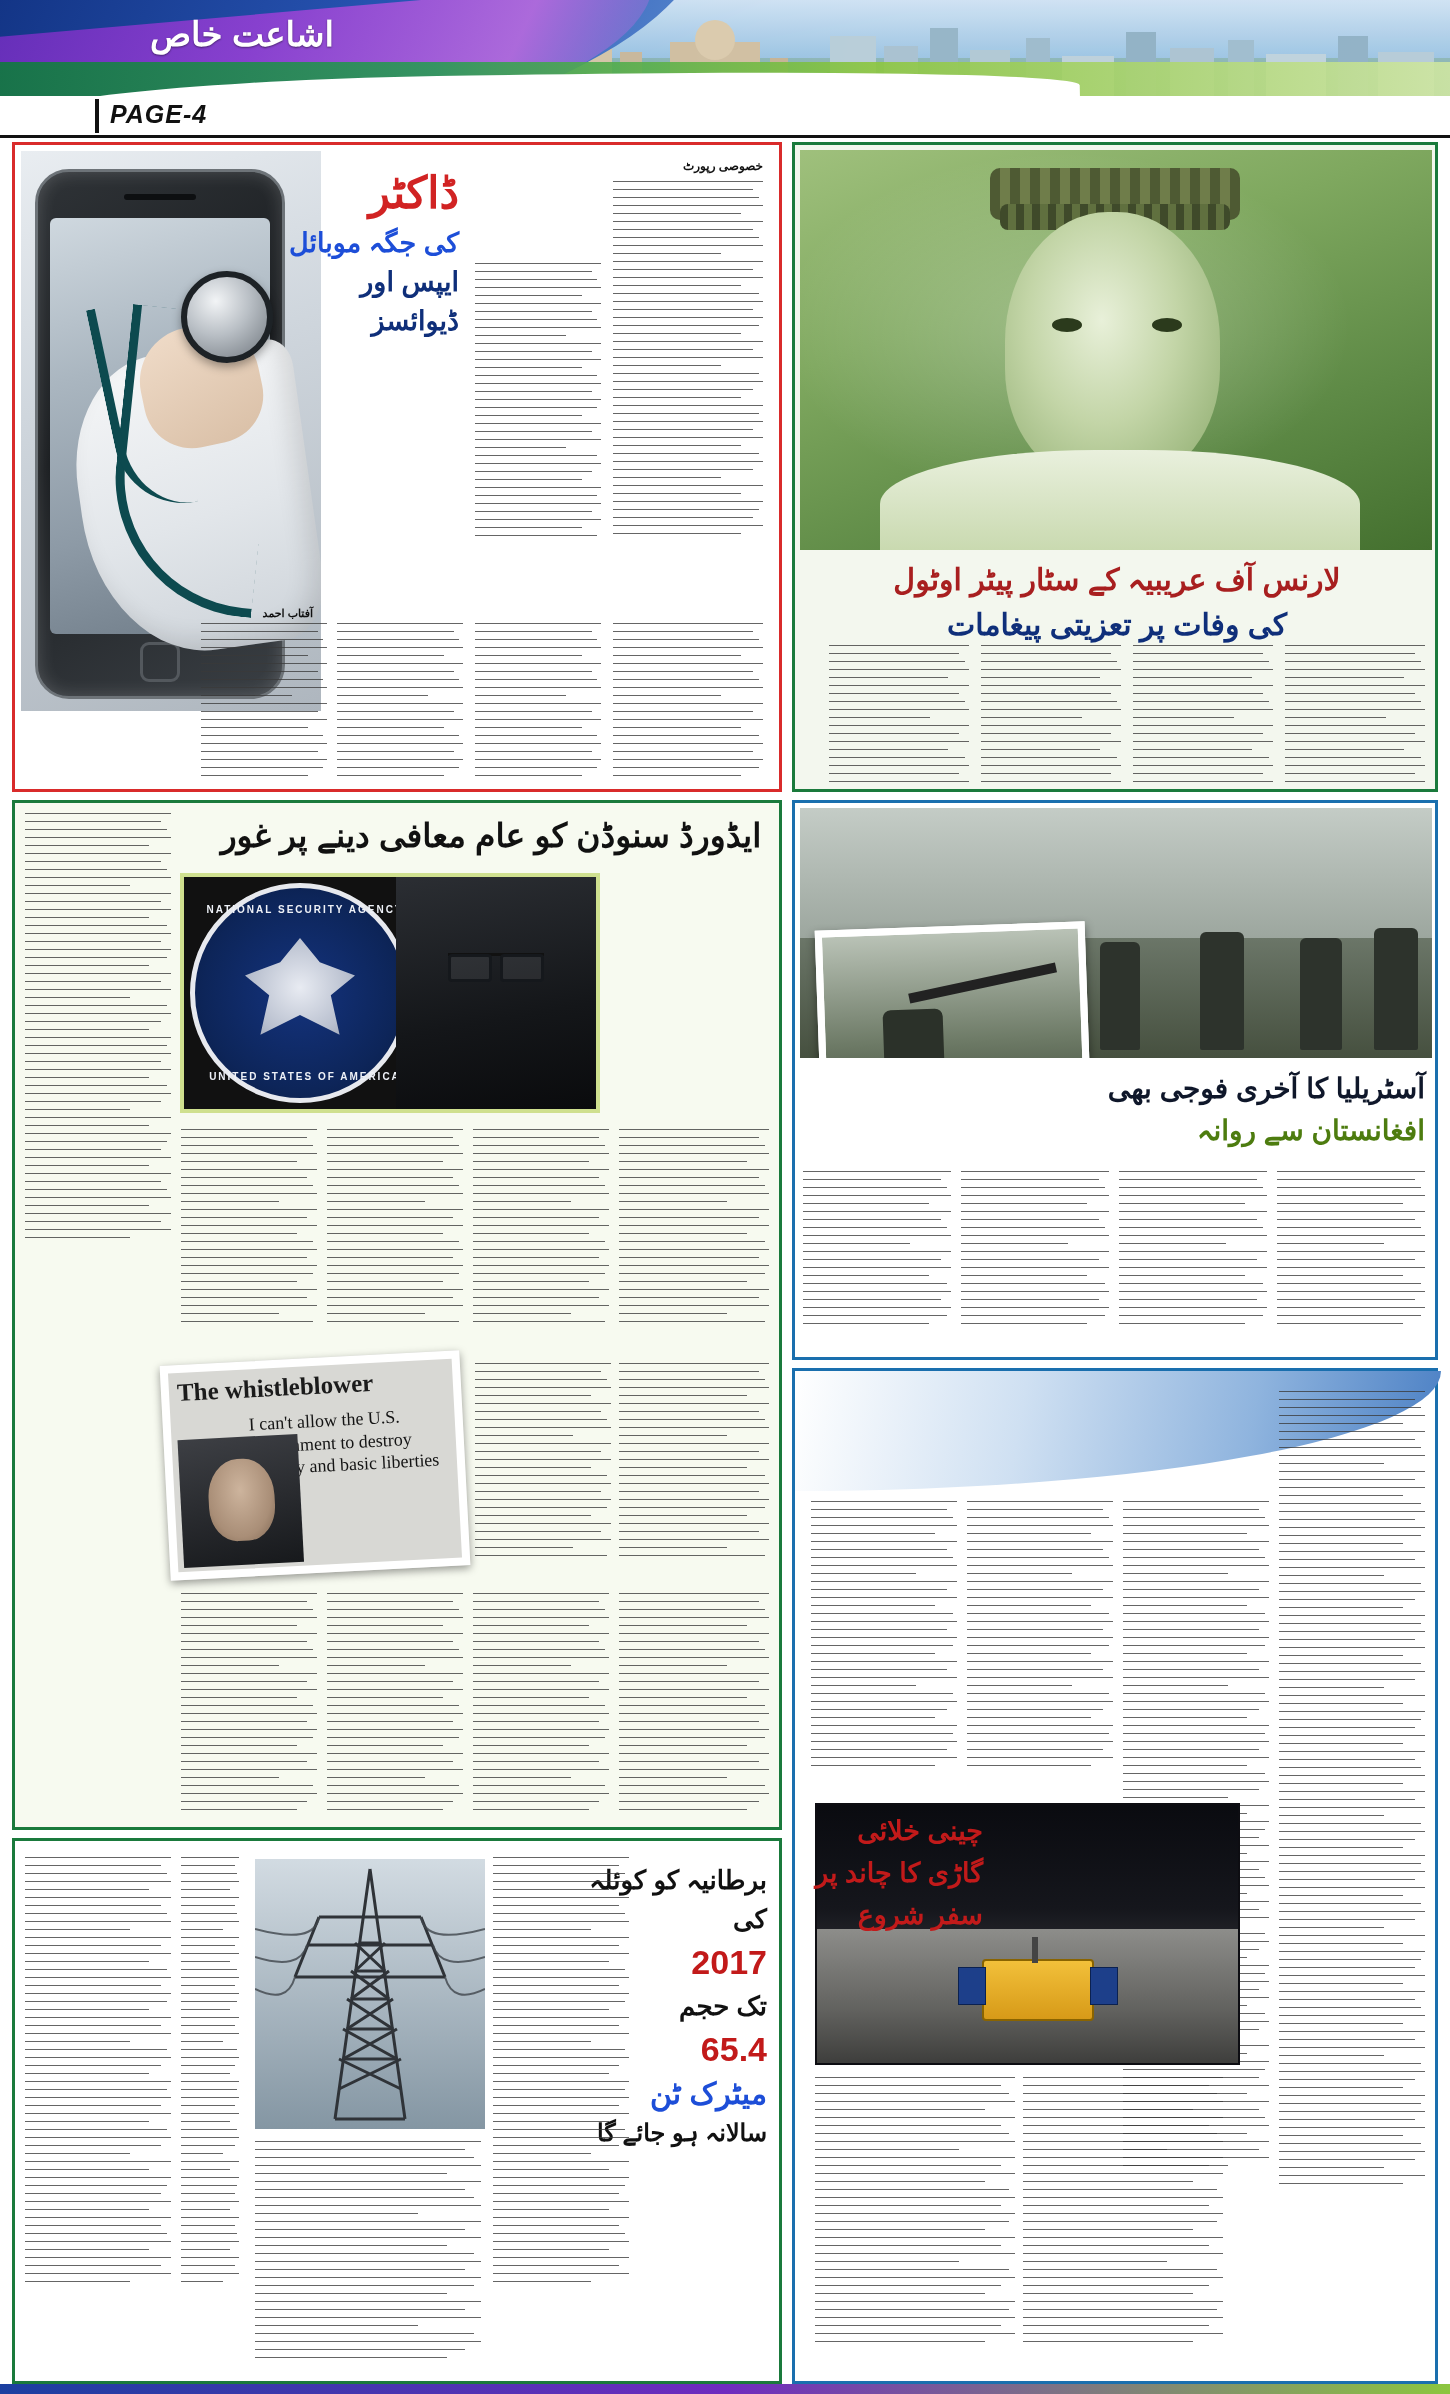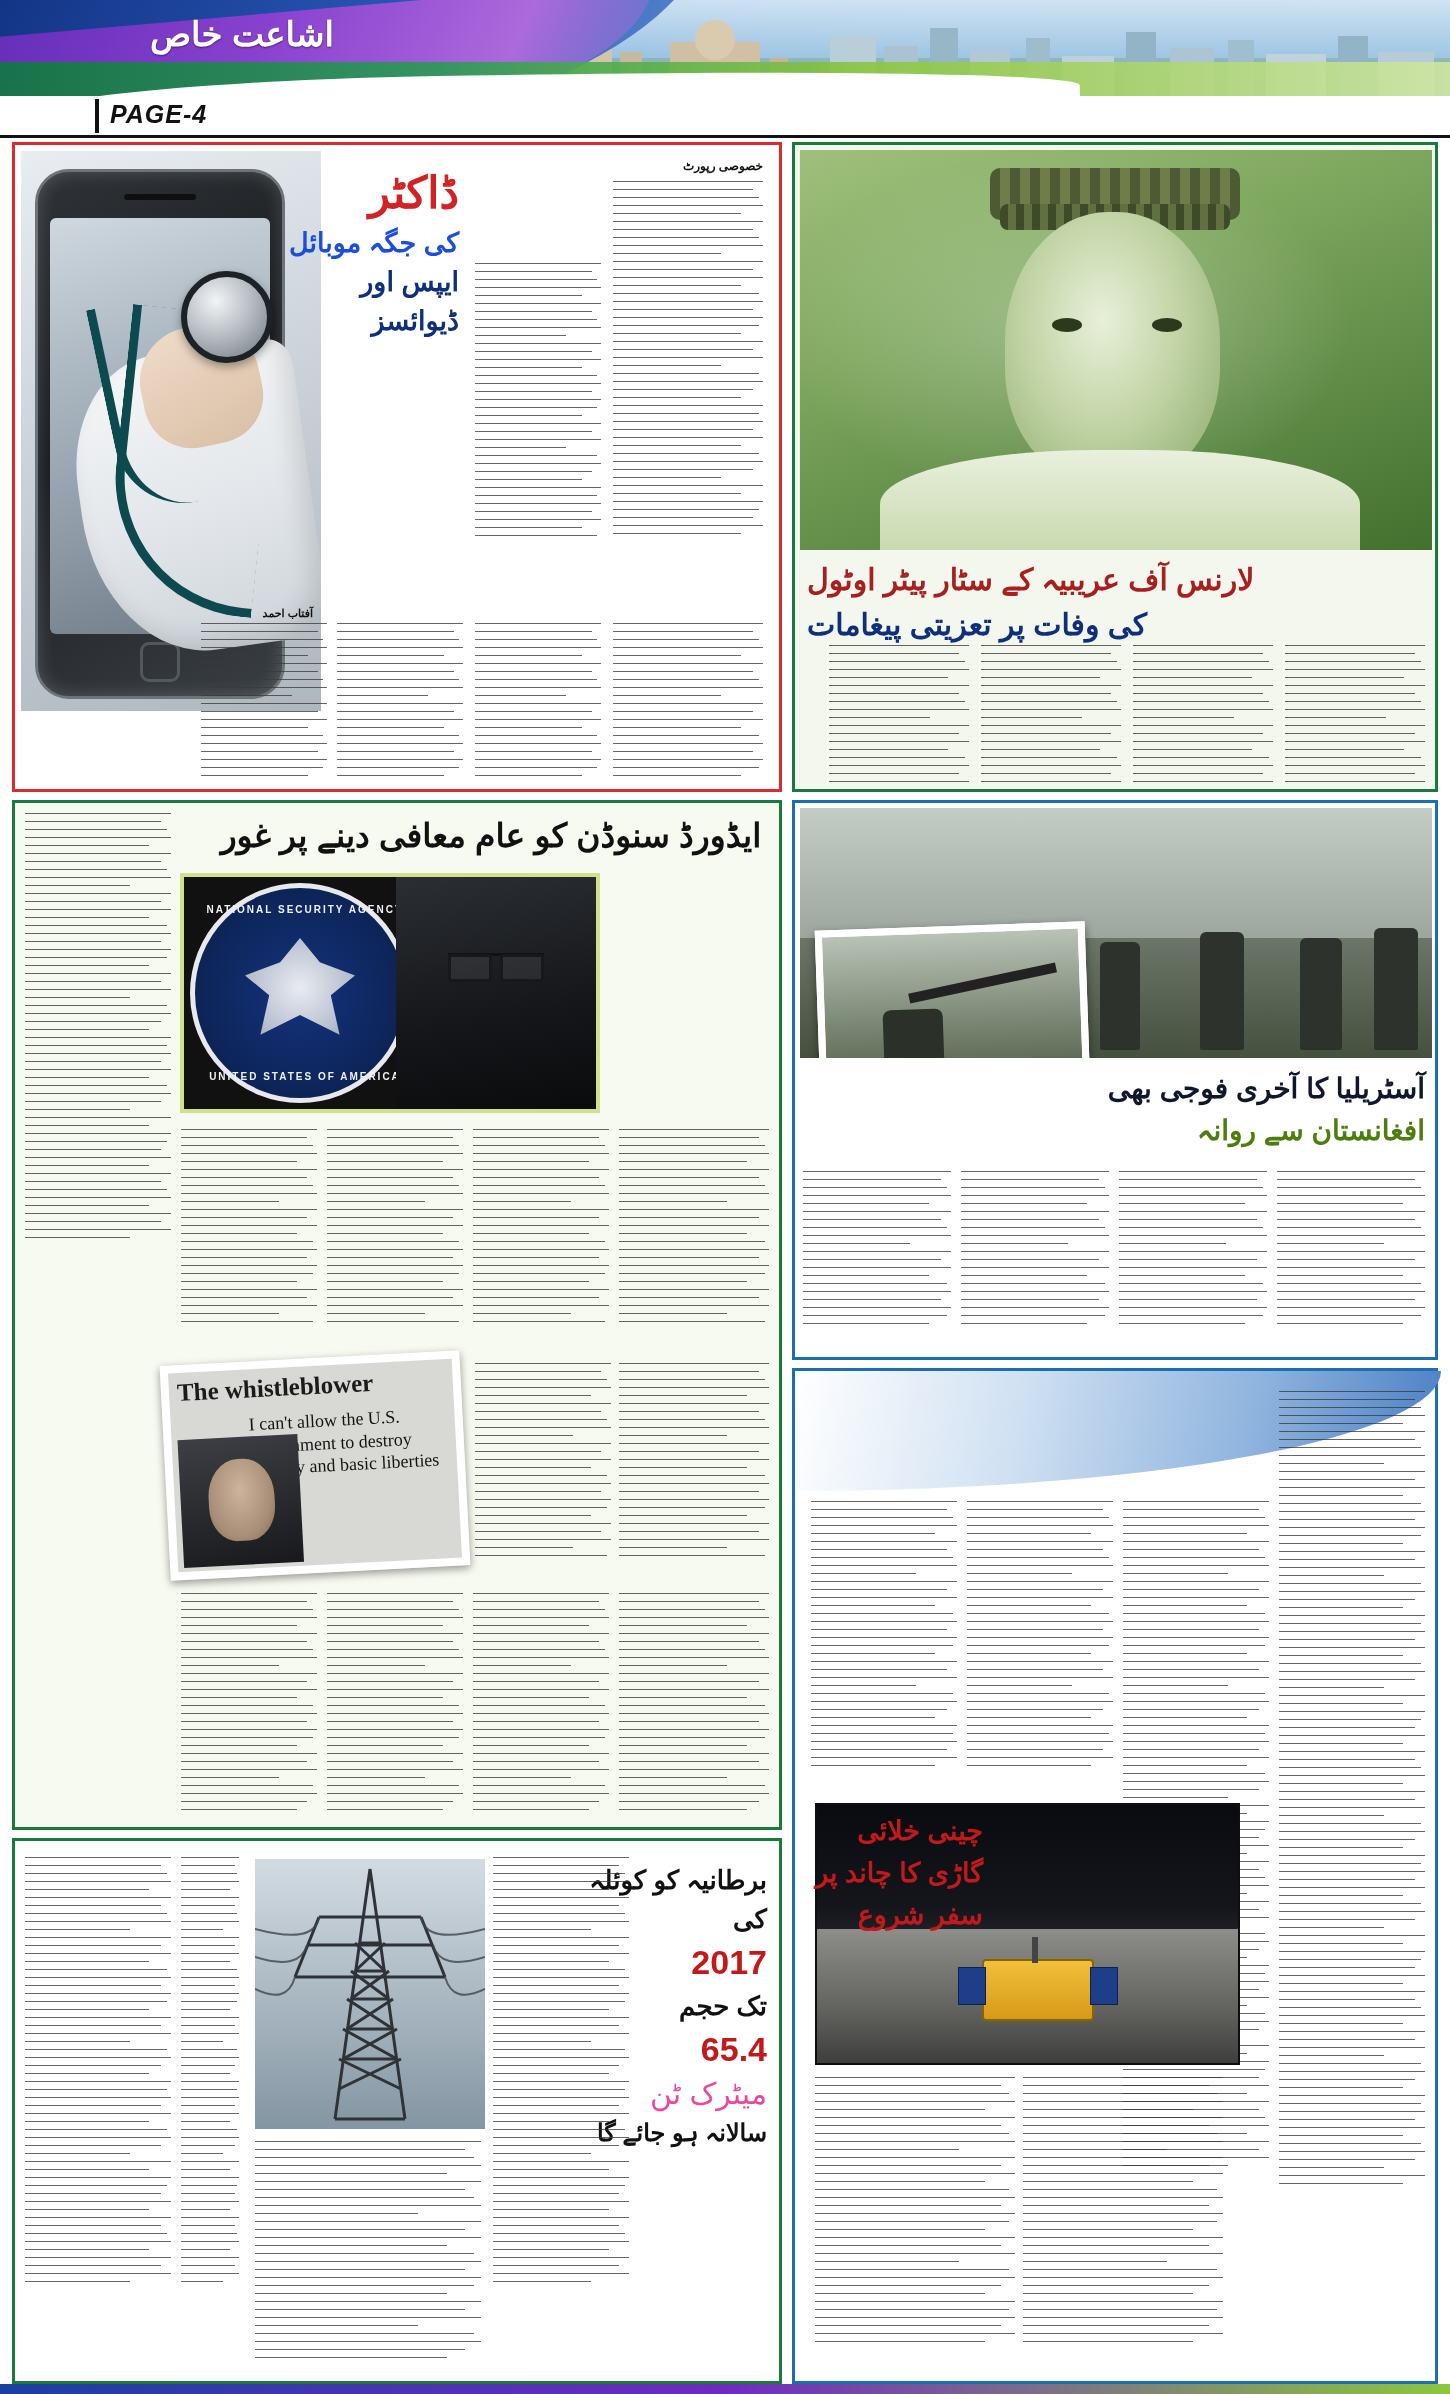--- a/index.html
+++ b/index.html
@@ -185,21 +185,21 @@
     background: repeating-linear-gradient(90deg,#3f4a2a 0 8px,#60703f 8px 16px);
     border-radius:8px;
   }
   .lw-eye { position:absolute; width:30px; height:14px; background:#2b3a1c; border-radius:50%; }
   .lw-robe {
     position:absolute; left:80px; top:300px; width:480px; height:120px;
     background: linear-gradient(180deg,#e9f0dd 0%, #c3d5a7 100%);
     border-radius: 45% 45% 0 0;
   }
   .lawrence-head {
-    position:absolute; left:12px; top:412px; width:620px; text-align:left; direction:rtl;
+    position:absolute; left:12px; top:412px; width:620px; text-align:center; direction:rtl;
   }
   .lawrence-head .l1 { font-size:30px; font-weight:bold; color:#a81f1f; line-height:1.5; }
   .lawrence-head .l2 { font-size:30px; font-weight:bold; color:#0f2f7a; line-height:1.5; }
 
   
   #art-snowden {
     left:12px; top:800px; width:770px; height:1030px;
     border:3px solid #1a7a3c; background:#f7faf0;
   }
   .snow-head {
@@ -344,21 +344,21 @@
   .pylon-photo {
     position:absolute; left:240px; top:18px; width:230px; height:270px;
     background: linear-gradient(180deg,#cfd8df 0%, #9fb0bd 60%, #7c8d9a 100%);
     overflow:hidden;
   }
   .coal-head {
     position:absolute; right:12px; top:20px; width:215px; text-align:right; direction:rtl;
   }
   .coal-head .c1 { font-size:26px; font-weight:bold; color:#111; line-height:1.5; }
   .coal-head .c2 { font-size:34px; font-weight:bold; color:#c21a1a; line-height:1.4; }
-  .coal-head .c3 { font-size:30px; font-weight:normal; color:#ec4899; line-height:1.4; }
+  .coal-head .c3 { font-size:30px; font-weight:bold; color:#1d4ed8; line-height:1.4; }
   .coal-head .c4 { font-size:24px; font-weight:bold; color:#111; line-height:1.5; }
 
   .bottom-bar {
     position:absolute; left:0; bottom:0; width:1450px; height:10px;
     background: linear-gradient(90deg,#1b3fa0 0%, #6f2bbf 50%, #8cc63f 100%);
   }
 </style>
 </head>
 <body>
 

